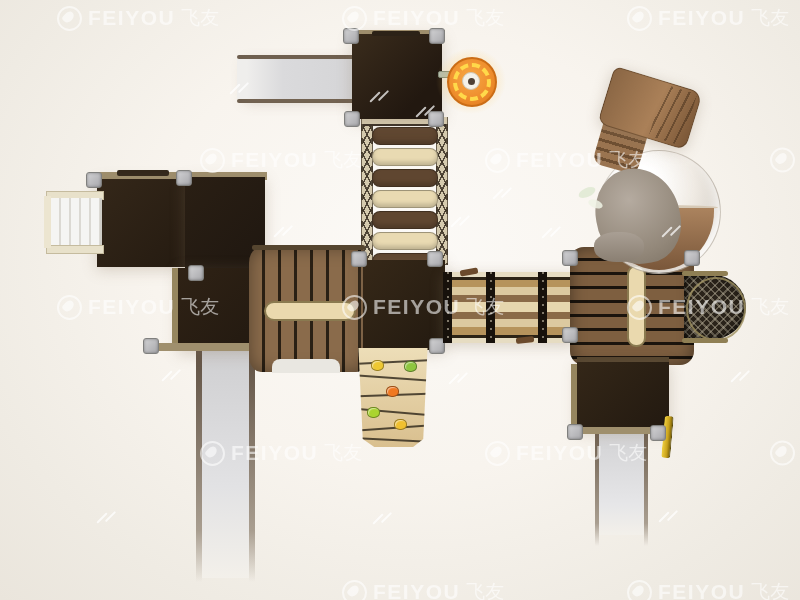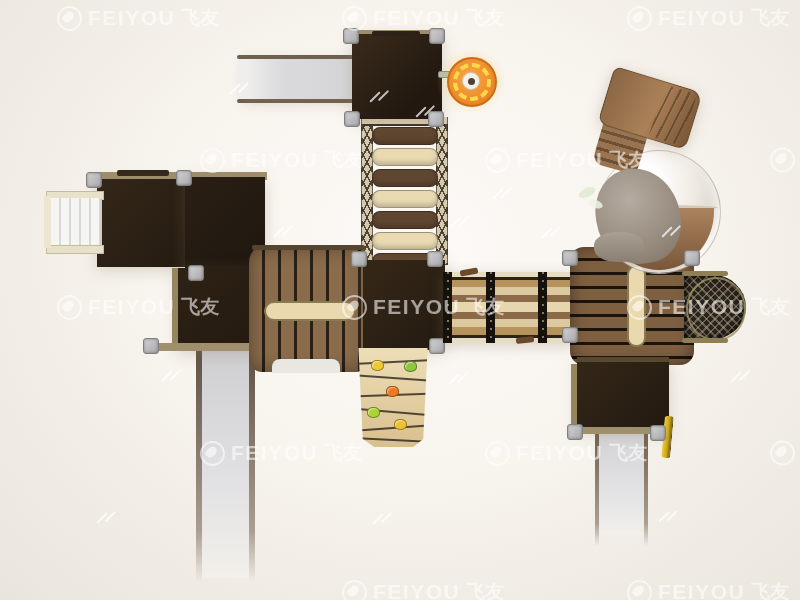--- a/index.html
+++ b/index.html
@@ -18,21 +18,21 @@
   .dash{position:absolute;width:14px;height:2px;background:rgba(255,255,255,.72);
         transform:rotate(-45deg);box-shadow:7px 5px 0 rgba(255,255,255,.72);border-radius:1px;}
 
   
   .watermark{position:absolute;display:flex;align-items:center;gap:6px;
              color:rgba(255,255,255,.58);transform:translateY(-50%);white-space:nowrap;pointer-events:none;z-index:60;}
   .wm-logo{width:21px;height:21px;border:2px solid rgba(255,255,255,.58);border-radius:50%;position:relative;flex:0 0 auto;}
   .wm-logo::before{content:"";position:absolute;left:5px;top:3px;width:9px;height:12px;
              background:rgba(255,255,255,.58);border-radius:50% 50% 50% 3px;transform:rotate(42deg);}
   .wm-latin{font-size:21px;font-weight:bold;letter-spacing:1.5px;}
-  .wm-cjk{font-size:19px;font-weight:bold;}
+  .wm-cjk{font-size:19px;font-weight:normal;}
 
   
   #tls-railt{left:237px;top:55px;width:117px;height:4px;background:#6e5f4f;border-radius:2px;}
   #tls-railb{left:237px;top:99px;width:117px;height:4px;background:#6e5f4f;border-radius:2px;}
   #tls-surf{left:245px;top:59px;width:108px;height:40px;background:linear-gradient(90deg,#f0efed,#dadadc 35%,#d5d5d7);}
   #tls-cap{left:237px;top:59px;width:9px;height:40px;background:#efeeec;}
 
   #bls-raill{left:196px;top:350px;width:6px;height:232px;background:linear-gradient(#5f5042,#a99e90 78%,rgba(170,160,150,0));}
   #bls-railr{left:249px;top:350px;width:6px;height:232px;background:linear-gradient(#5f5042,#a99e90 78%,rgba(170,160,150,0));}
   #bls-surf{left:202px;top:350px;width:47px;height:228px;background:linear-gradient(#cfcfd1,#e2e2e4 60%,#f3f0ea);}

